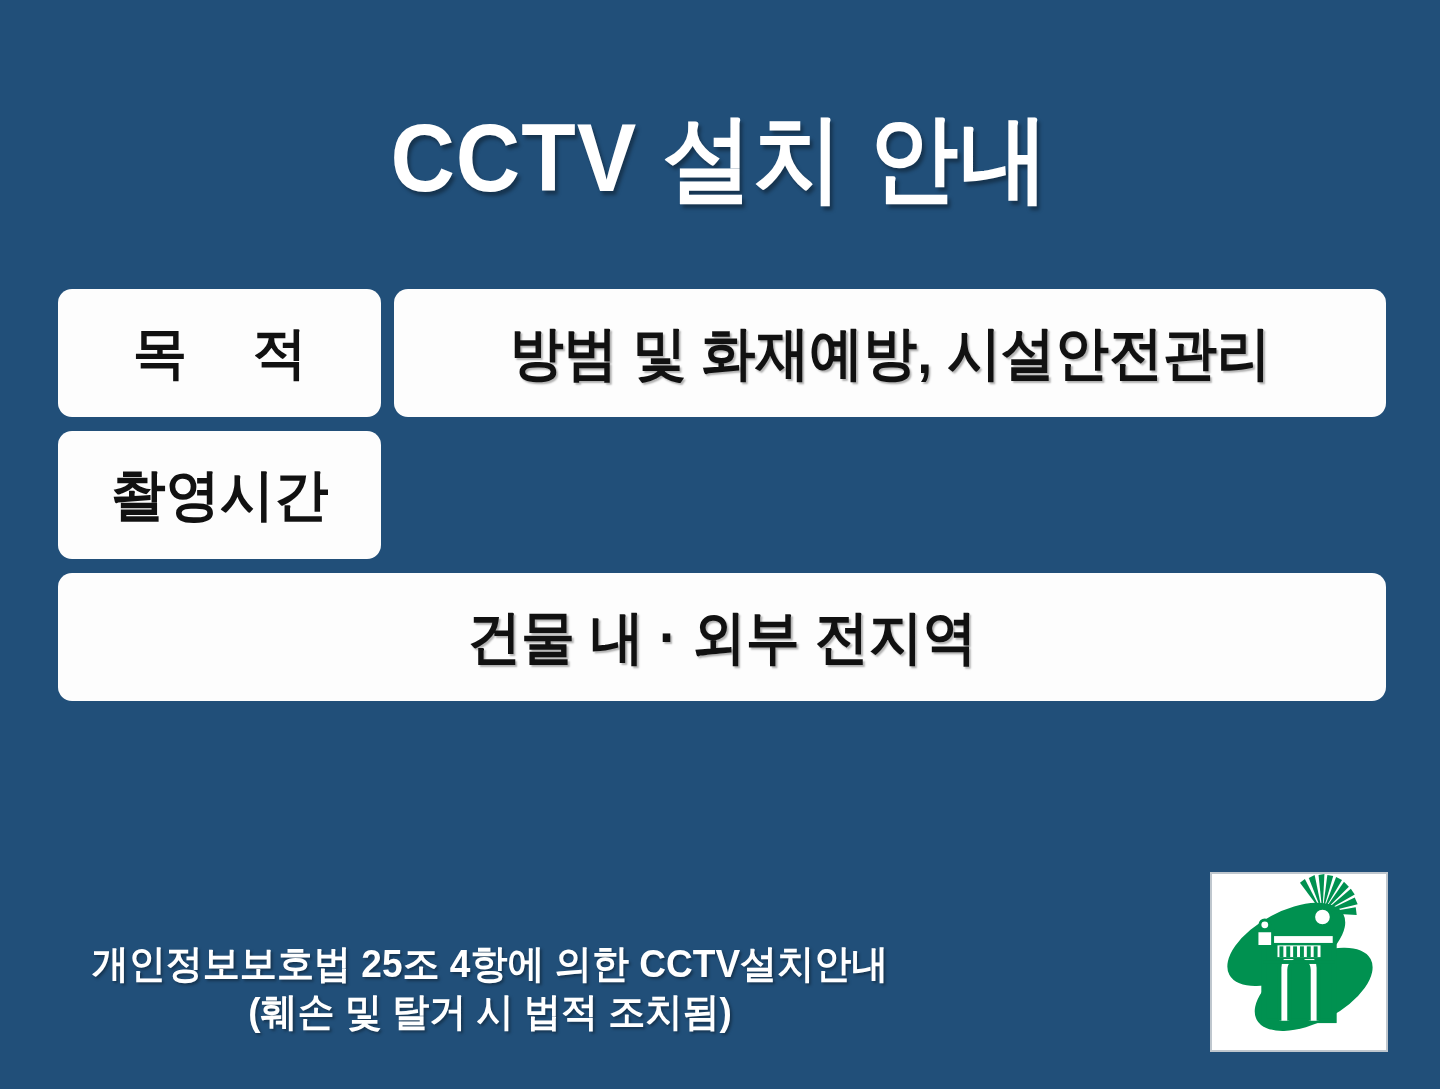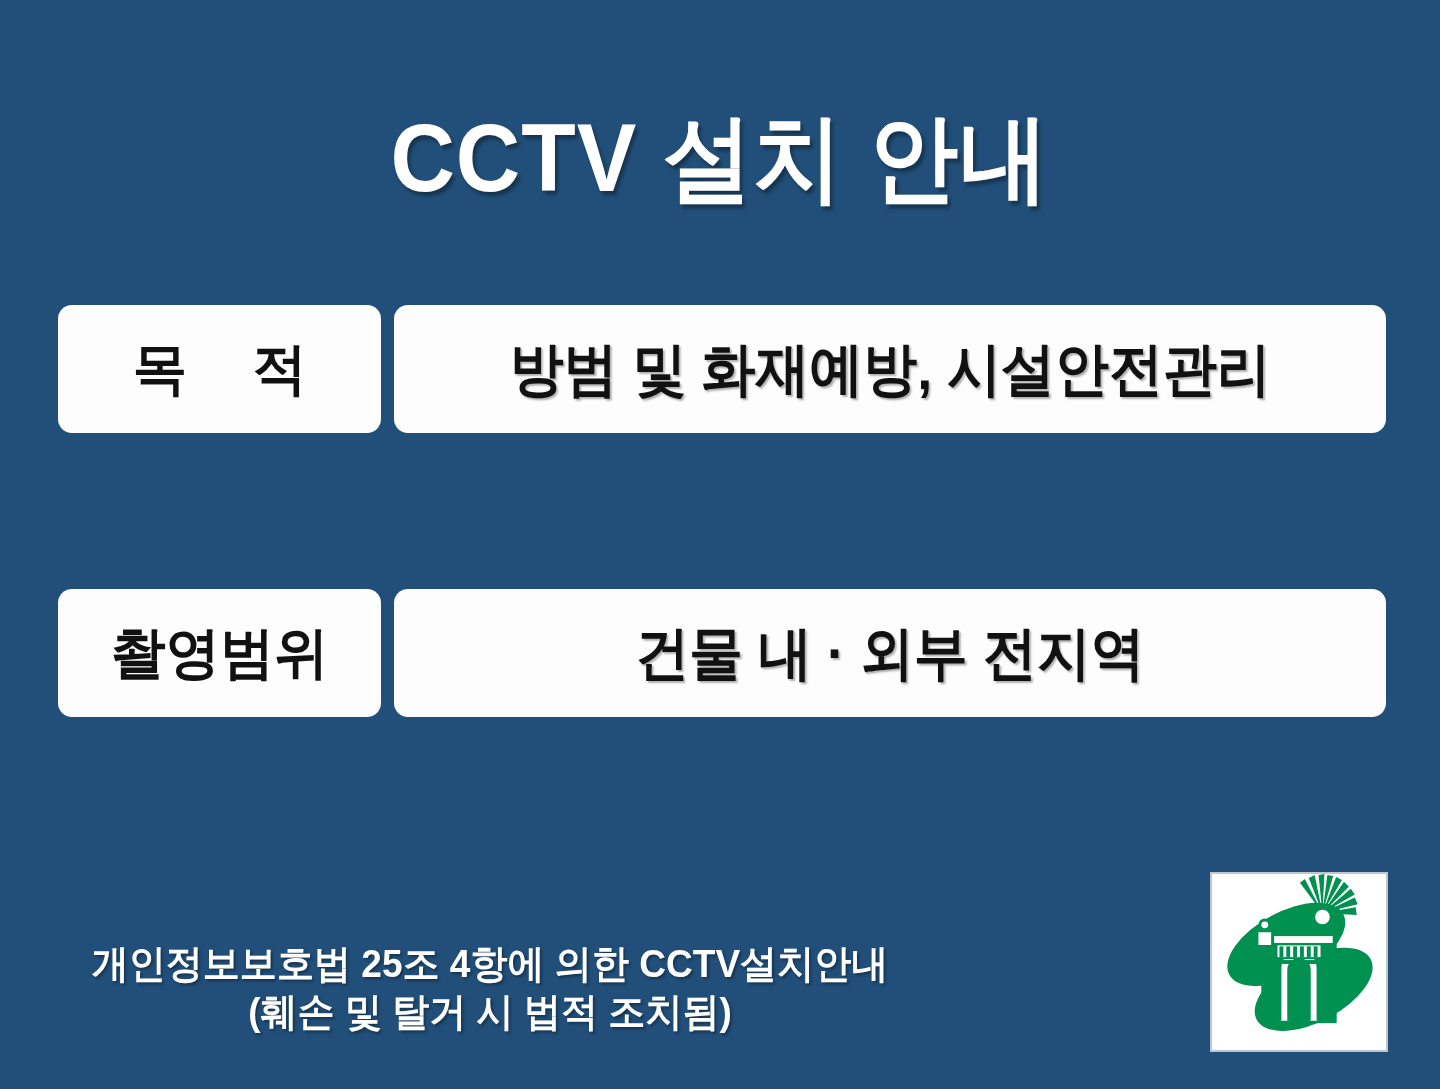--- a/index.html
+++ b/index.html
@@ -31,21 +31,21 @@
     letter-spacing: 1px;
     transform: scaleX(0.93);
     text-shadow: 3px 4px 4px rgba(0,0,0,0.35);
     white-space: nowrap;
   }
 
   
   #info-table {
     position: absolute;
     left: 58px;
-    top: 305px;
+    top: 289px;
     width: 1328px;
   }
 
   .info-row {
     display: flex;
     gap: 13px;
     margin-bottom: 14px;
     height: 128px;
   }
 
@@ -156,26 +156,26 @@
   <div class="info-row">
     <div class="cell cell-label">
       <span class="label-text spaced">목 적</span>
     </div>
     <div class="cell cell-value">
       <span class="value-text">방범 및 화재예방, 시설안전관리</span>
     </div>
   </div>
 
   <div class="info-row">
+    <div class="cell cell-label">
+      <span class="label-text">촬영시간</span>
+    </div>
   </div>
 
   <div class="info-row">
-    <div class="cell cell-label">
-      <span class="label-text">촬영범위</span>
-    </div>
     <div class="cell cell-value">
       <span class="value-text">건물 내 · 외부 전지역</span>
     </div>
   </div>
 
 
 </div>
 
 <div id="footer-note">
   <span class="line">개인정보보호법 25조 4항에 의한 CCTV설치안내</span>

